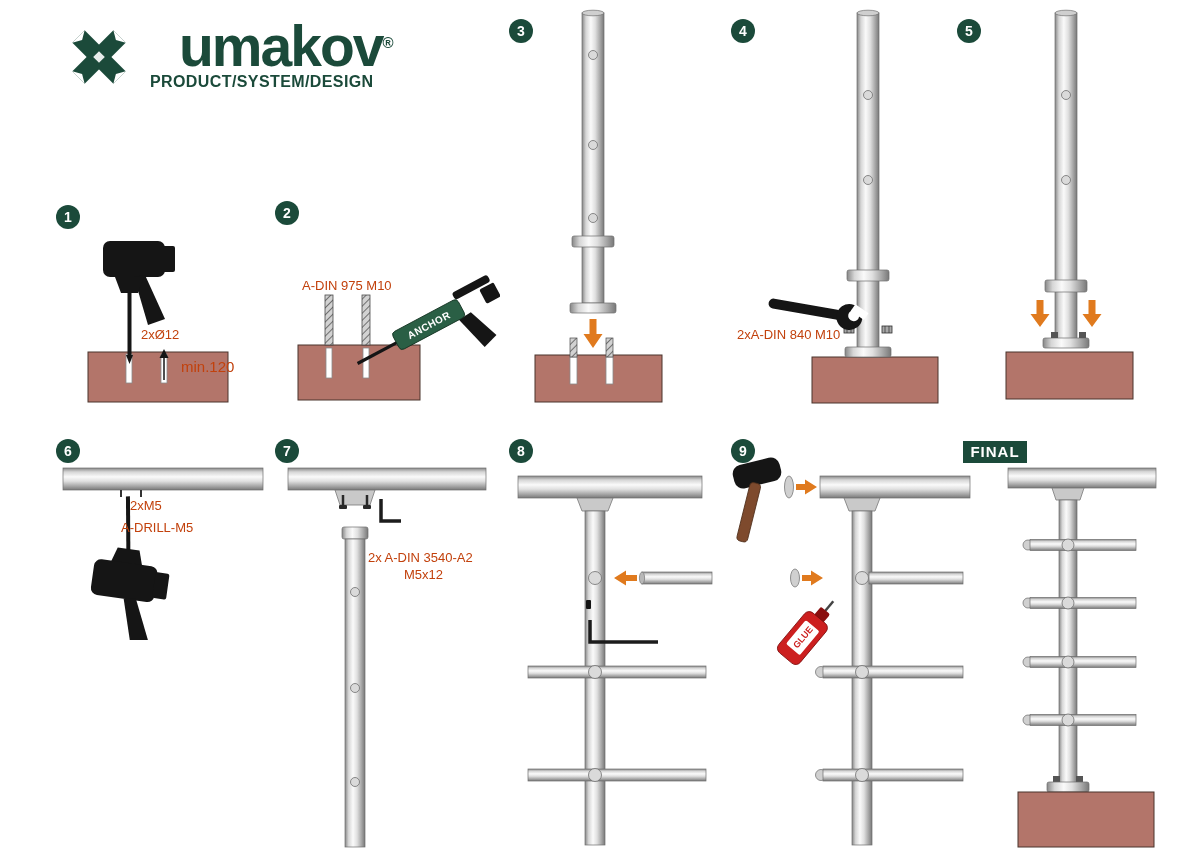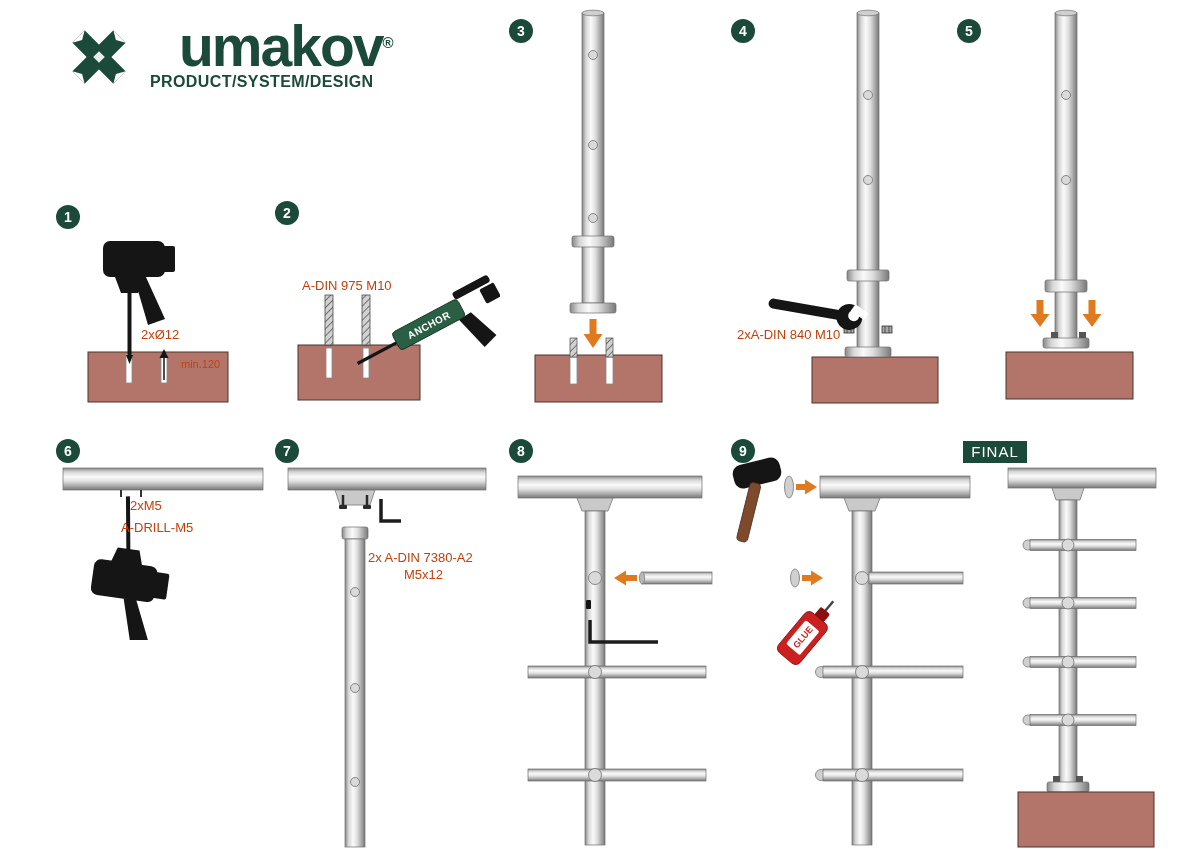--- a/index.html
+++ b/index.html
@@ -2,23 +2,23 @@
 <html style="--brand_green: #1b4a3a; --base_brown: #b3756a; --arrow_orange: #e07a1e; --glue_red: #cc1f1f; --anchor_green: #2a5f45; --steel_light: #e9e9e9; --steel_dark: #8d8d8d;"><head>
 <meta charset="utf-8">
 <style>
   html,body{margin:0;padding:0;background:#fff;}
   #canvas{position:relative;width:1200px;height:849px;background:#fff;overflow:hidden;
           font-family:"Liberation Sans","DejaVu Sans",sans-serif;color:#161616;}
   .panel{position:absolute;}
   .badge{position:absolute;width:24px;height:24px;border-radius:50%;background:var(--brand_green,#1b4a3a);
          color:#fff;font-weight:bold;font-size:14px;line-height:24px;text-align:center;}
   .final-tag{position:absolute;left:963px;top:441px;width:64px;height:22px;background:var(--brand_green,#1b4a3a);
-         color:#fff;font-weight:normal;font-size:15px;line-height:22px;text-align:center;letter-spacing:1px;}
+         color:#fff;font-weight:bold;font-size:15px;line-height:22px;text-align:center;letter-spacing:1px;}
   .lbl{position:absolute;font-size:13px;white-space:nowrap;color:#c2410c;}
-  .lbl.small{font-size:11px;}
+  .lbl.small{font-size:15px;}
   .logo{position:absolute;left:58px;top:16px;display:flex;align-items:flex-start;}
   .logo-fill{fill:var(--brand_green,#1b4a3a);}
   .logo-text{margin-left:10px;}
   .brand{color:var(--brand_green,#1b4a3a);font-size:57px;font-weight:bold;line-height:54px;letter-spacing:-2px;margin-left:29px;}
   .brand sup{font-size:15px;letter-spacing:0;vertical-align:18px;}
   .tagline{color:var(--brand_green,#1b4a3a);font-size:16px;font-weight:bold;letter-spacing:.4px;margin-top:0;}
   .sil{fill:#151515;}
   .tube{stroke:#6e6e6e;stroke-width:.7;}
   .base{fill:var(--base_brown,#b3756a);stroke:#4a342c;stroke-width:1;}
   .hole{fill:#fff;stroke:#8a8a8a;stroke-width:.8;}
@@ -299,16 +299,16 @@
   </svg>
 
   <div class="final-tag">FINAL</div>
 
   <div class="lbl" style="left:141px;top:327px">2xØ12</div>
   <div class="lbl small" style="left:181px;top:358px">min.120</div>
   <div class="lbl" style="left:302px;top:278px">A-DIN 975 M10</div>
   <div class="lbl" style="left:737px;top:327px">2xA-DIN 840 M10</div>
   <div class="lbl" style="left:130px;top:498px">2xM5</div>
   <div class="lbl" style="left:121px;top:520px">A-DRILL-M5</div>
-  <div class="lbl" style="left:368px;top:550px">2x A-DIN 7380-A2</div>
+  <div class="lbl" style="left:368px;top:550px">2x A-DIN 3540-A2</div>
   <div class="lbl" style="left:404px;top:567px">M5x12</div>
 
 </div>
 
 </body></html>

